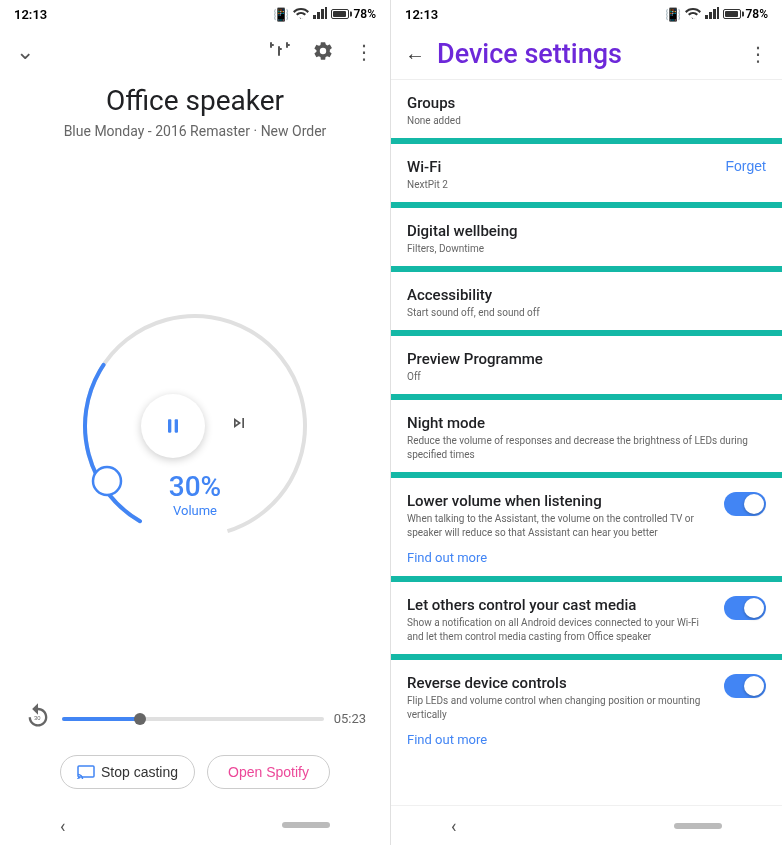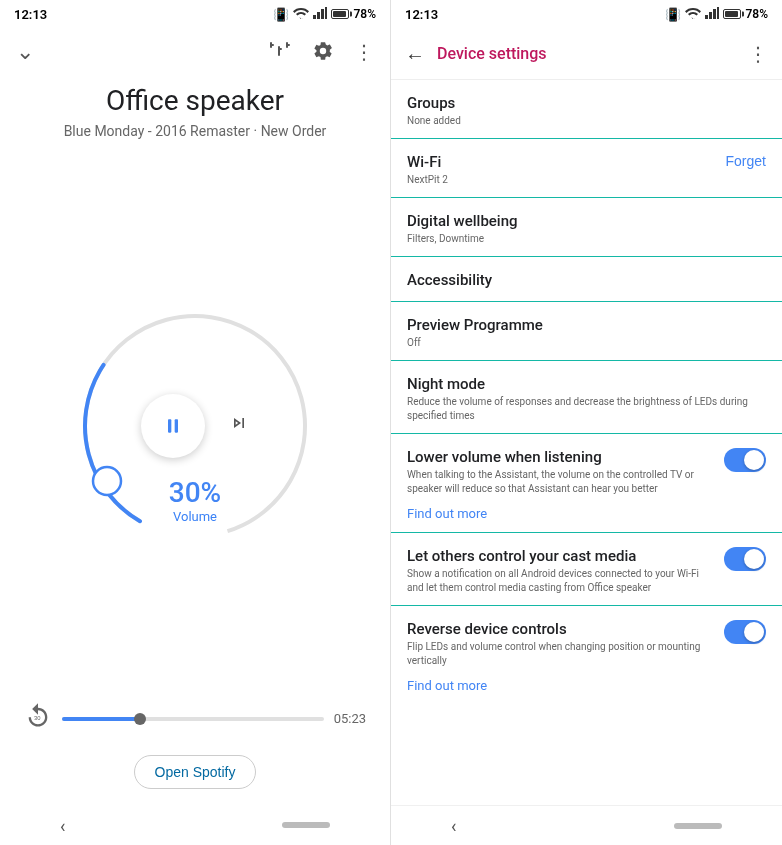--- a/index.html
+++ b/index.html
@@ -118,21 +118,21 @@
     .next-btn {
       background: none;
       border: none;
       cursor: pointer;
       color: #555;
       font-size: 20px;
     }
 
     .volume-percent {
       position: absolute;
-      bottom: 32px;
+      bottom: 38px;
       left: 50%;
       transform: translateX(-50%);
       text-align: center;
     }
 
     .volume-number {
       font-size: 28px;
       font-weight: 500;
       color: #4285f4;
     }
@@ -210,21 +210,21 @@
       color: #333;
     }
 
     .open-spotify-btn {
       border: 1.5px solid #ccc;
       border-radius: 24px;
       padding: 8px 20px;
       font-size: 14px;
       background: #fff;
       cursor: pointer;
-      color: #0369a1;
+      color: #ec4899;
     }
 
     .nav-bar-left {
       display: flex;
       justify-content: space-between;
       align-items: center;
       padding: 8px 60px;
       height: 40px;
     }
 
@@ -272,43 +272,43 @@
 
     .back-btn {
       background: none;
       border: none;
       cursor: pointer;
       font-size: 20px;
       color: #333;
     }
 
     .right-title {
-      font-size: 16px;
+      font-size: 27px;
       font-weight: 500;
-      color: #be185d;
+      color: #6d28d9;
       flex: 1;
     }
 
     .more-vert {
       background: none;
       border: none;
       cursor: pointer;
       font-size: 20px;
       color: #555;
     }
 
     .settings-list {
       flex: 1;
       overflow-y: auto;
       padding: 0;
     }
 
     .settings-section {
       padding: 14px 16px 10px;
-      border-bottom: 1px solid #14b8a6;
+      border-bottom: 6px solid #14b8a6;
     }
 
     .settings-section:last-child {
       border-bottom: none;
     }
 
     .section-row {
       display: flex;
       justify-content: space-between;
       align-items: flex-start;
@@ -515,20 +515,29 @@
       </svg>
     </button>
     <div class="progress-bar-container">
       <div class="progress-bar-fill"></div>
       <div class="progress-dot"></div>
     </div>
     <span class="time-label">05:23</span>
   </div>
 
   <div class="bottom-buttons">
+    <button class="stop-casting-btn">
+      <svg width="18" height="14" viewBox="0 0 18 14">
+        <rect x="1" y="1" width="16" height="11" rx="1" fill="none" stroke="#4285f4" stroke-width="1.5"></rect>
+        <path d="M1 9.5C3.5 9.5 5.5 11.5 5.5 14" fill="none" stroke="#4285f4" stroke-width="1.5"></path>
+        <path d="M1 12C1.8 12 2.5 12.7 2.5 13.5" fill="none" stroke="#4285f4" stroke-width="1.5"></path>
+        <circle cx="1" cy="14" r="1" fill="#4285f4"></circle>
+      </svg>
+      <span>Stop casting</span>
+    </button>
     <button class="open-spotify-btn">
       <span>Open Spotify</span>
     </button>
   </div>
 
   <div class="nav-bar-left">
     <span class="nav-chevron" style="font-size:18px;color:#555;cursor:pointer;">‹</span>
     <div class="nav-pill"></div>
   </div>
 </div>
@@ -580,20 +589,21 @@
           <button class="forget-link">Forget</button>
         </div>
       </div>
       <div class="settings-section">
         <div class="section-title">Digital wellbeing</div>
         <div class="section-subtitle">Filters, Downtime</div>
 
       </div>
       <div class="settings-section">
         <div class="section-title">Accessibility</div>
+        <div class="section-subtitle">Start sound off, end sound off</div>
 
       </div>
       <div class="settings-section">
         <div class="section-title">Preview Programme</div>
         <div class="section-subtitle">Off</div>
 
       </div>
       <div class="settings-section">
         <div class="section-title">Night mode</div>
         <div class="section-subtitle">Reduce the volume of responses and decrease the brightness of LEDs during specified times</div>

